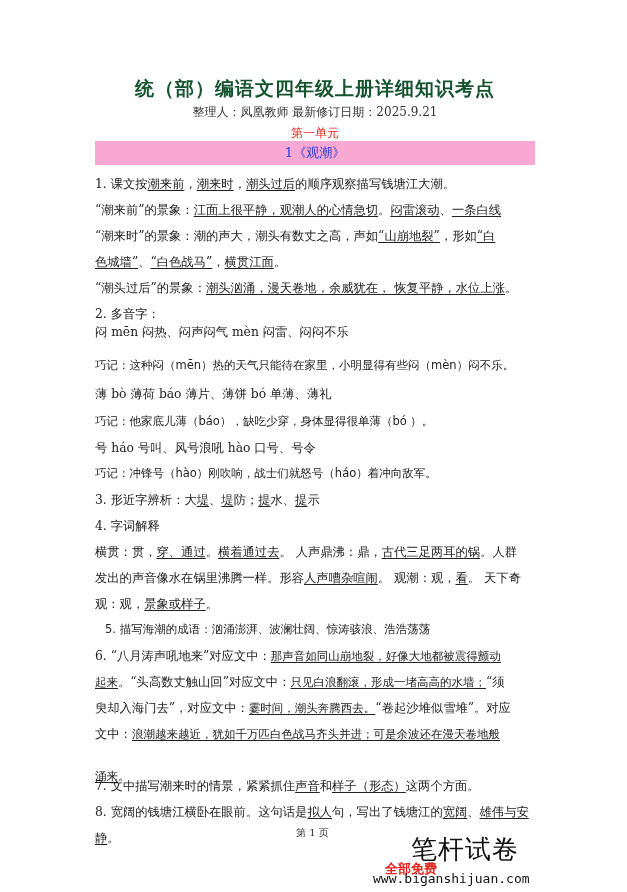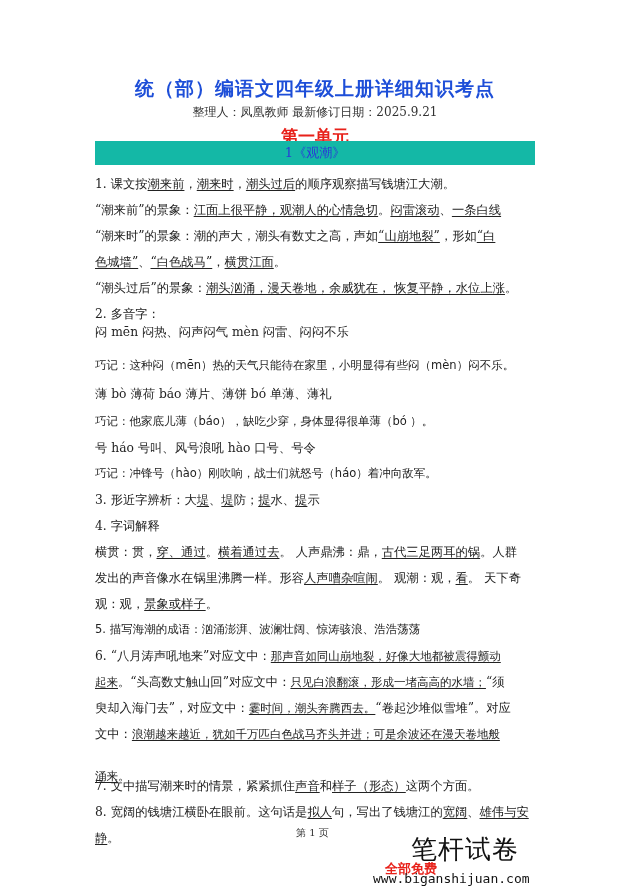--- a/index.html
+++ b/index.html
@@ -1,26 +1,26 @@
 <!DOCTYPE html>
 <html><head>
 <meta charset="utf-8">
 <style>
   html, body { margin: 0; padding: 0; background: #ffffff; }
   body { width: 627px; height: 892px; position: relative; overflow: hidden;
          font-family: "DejaVu Serif", serif; color: #222; }
   .page { position: absolute; left: 95px; top: 0; width: 440px; }
   .title { position: absolute; left: 0; width: 440px; top: 76px; text-align: center;
-           font-size: 19px; font-weight: bold; letter-spacing: 1px; color: #1d4ed8; }
+           font-size: 19px; font-weight: bold; letter-spacing: 1px; color: #14532d; }
   .subtitle { position: absolute; left: 0; width: 440px; top: 104px; text-align: center;
               font-size: 12px; color: #333; }
   .unit { position: absolute; left: 0; width: 440px; top: 125px; text-align: center;
-          font-size: 17px; font-weight: bold; color: #e8211a; }
+          font-size: 12px; font-weight: normal; color: #e8211a; }
   .lesson-bar { position: absolute; left: 0; width: 440px; top: 141px; height: 24px;
-                background: #14b8a6; text-align: center; line-height: 24px;
+                background: #f9a8d4; text-align: center; line-height: 24px;
                 font-size: 13px; color: #2a3bd6; }
   .body { position: absolute; left: 0; top: 168px; width: 440px; font-size: 12.3px; }
   .ln { position: absolute; left: 0; white-space: nowrap; }
   u { text-decoration: underline; text-underline-offset: 2px; }
   .kai { font-family: "DejaVu Sans", sans-serif; font-size: 11.5px; }
   .footer { position: absolute; top: 826px; left: 296px; font-size: 10px; color: #333; }
   .brand { position: absolute; left: 395px; top: 832px; width: 150px; }
   .brand-cn { font-family: "DejaVu Sans", sans-serif; font-size: 26px; font-weight: normal;
               color: #111; letter-spacing: 1px; position: absolute; left: 16px; top: 0; }
   .brand-tag { position: absolute; left: -10px; top: 28px; font-size: 13px; color: #e8211a;
@@ -49,21 +49,21 @@
       <div class="ln kai" style="top: 190px;"><span>巧记：这种闷（mēn）热的天气只能待在家里，小明显得有些闷（mèn）闷不乐。</span></div>
       <div class="ln" style="top: 218px;"><span>薄 bò 薄荷 báo 薄片、薄饼 bó 单薄、薄礼</span></div>
       <div class="ln kai" style="top: 246px;"><span>巧记：他家底儿薄（báo），缺吃少穿，身体显得很单薄（bó ）。</span></div>
       <div class="ln" style="top: 272px;"><span>号 háo 号叫、风号浪吼 hào 口号、号令</span></div>
       <div class="ln kai" style="top: 298px;"><span>巧记：冲锋号（hào）刚吹响，战士们就怒号（háo）着冲向敌军。</span></div>
       <div class="ln" style="top: 324px;"><span>3. 形近字辨析：大</span><u>堤</u><span>、</span><u>堤</u><span>防；</span><u>提</u><span>水、</span><u>提</u><span>示</span></div>
       <div class="ln" style="top: 350px;"><span>4. 字词解释</span></div>
       <div class="ln" style="top: 376px;"><span>横贯：贯，</span><u>穿、通过</u><span>。</span><u>横着通过去</u><span>。 人声鼎沸：鼎，</span><u>古代三足两耳的锅</u><span>。人群</span></div>
       <div class="ln" style="top: 402px;"><span>发出的声音像水在锅里沸腾一样。形容</span><u>人声嘈杂喧闹</u><span>。 观潮：观，</span><u>看</u><span>。 天下奇</span></div>
       <div class="ln" style="top: 428px;"><span>观：观，</span><u>景象或样子</u><span>。</span></div>
-      <div class="ln kai" style="top: 454px;"><span>5. 描写海潮的成语：汹涌澎湃、波澜壮阔、惊涛骇浪、浩浩荡荡</span></div>
+      <div class="ln kai" style="top: 454px; margin-left: 10px;"><span>5. 描写海潮的成语：汹涌澎湃、波澜壮阔、惊涛骇浪、浩浩荡荡</span></div>
       <div class="ln" style="top: 480px;"><span>6. “八月涛声吼地来”对应文中：</span><u class="kai">那声音如同山崩地裂，好像大地都被震得颤动</u></div>
       <div class="ln" style="top: 506px;"><u class="kai">起来</u><span>。“头高数丈触山回”对应文中：</span><u class="kai">只见白浪翻滚，形成一堵高高的水墙；</u><span>“须</span></div>
       <div class="ln" style="top: 532px;"><span>臾却入海门去”，对应文中：</span><u class="kai">霎时间，潮头奔腾西去。</u><span>“卷起沙堆似雪堆”。对应</span></div>
       <div class="ln" style="top: 558px;"><span>文中：</span><u class="kai">浪潮越来越近，犹如千万匹白色战马齐头并进；可是余波还在漫天卷地般</u></div>
       <div class="ln" style="top: 584px; margin-top: 16px;"><u class="kai">涌来</u><span>。</span></div>
       <div class="ln" style="top: 610px;"><span>7. 文中描写潮来时的情景，紧紧抓住</span><u>声音</u><span>和</span><u>样子（形态）</u><span>这两个方面。</span></div>
       <div class="ln" style="top: 636px;"><span>8. 宽阔的钱塘江横卧在眼前。这句话是</span><u>拟人</u><span>句，写出了钱塘江的</span><u>宽阔</u><span>、</span><u>雄伟与安</u></div>
       <div class="ln" style="top: 662px;"><u>静</u><span>。</span></div>
     </div>
 </div>

